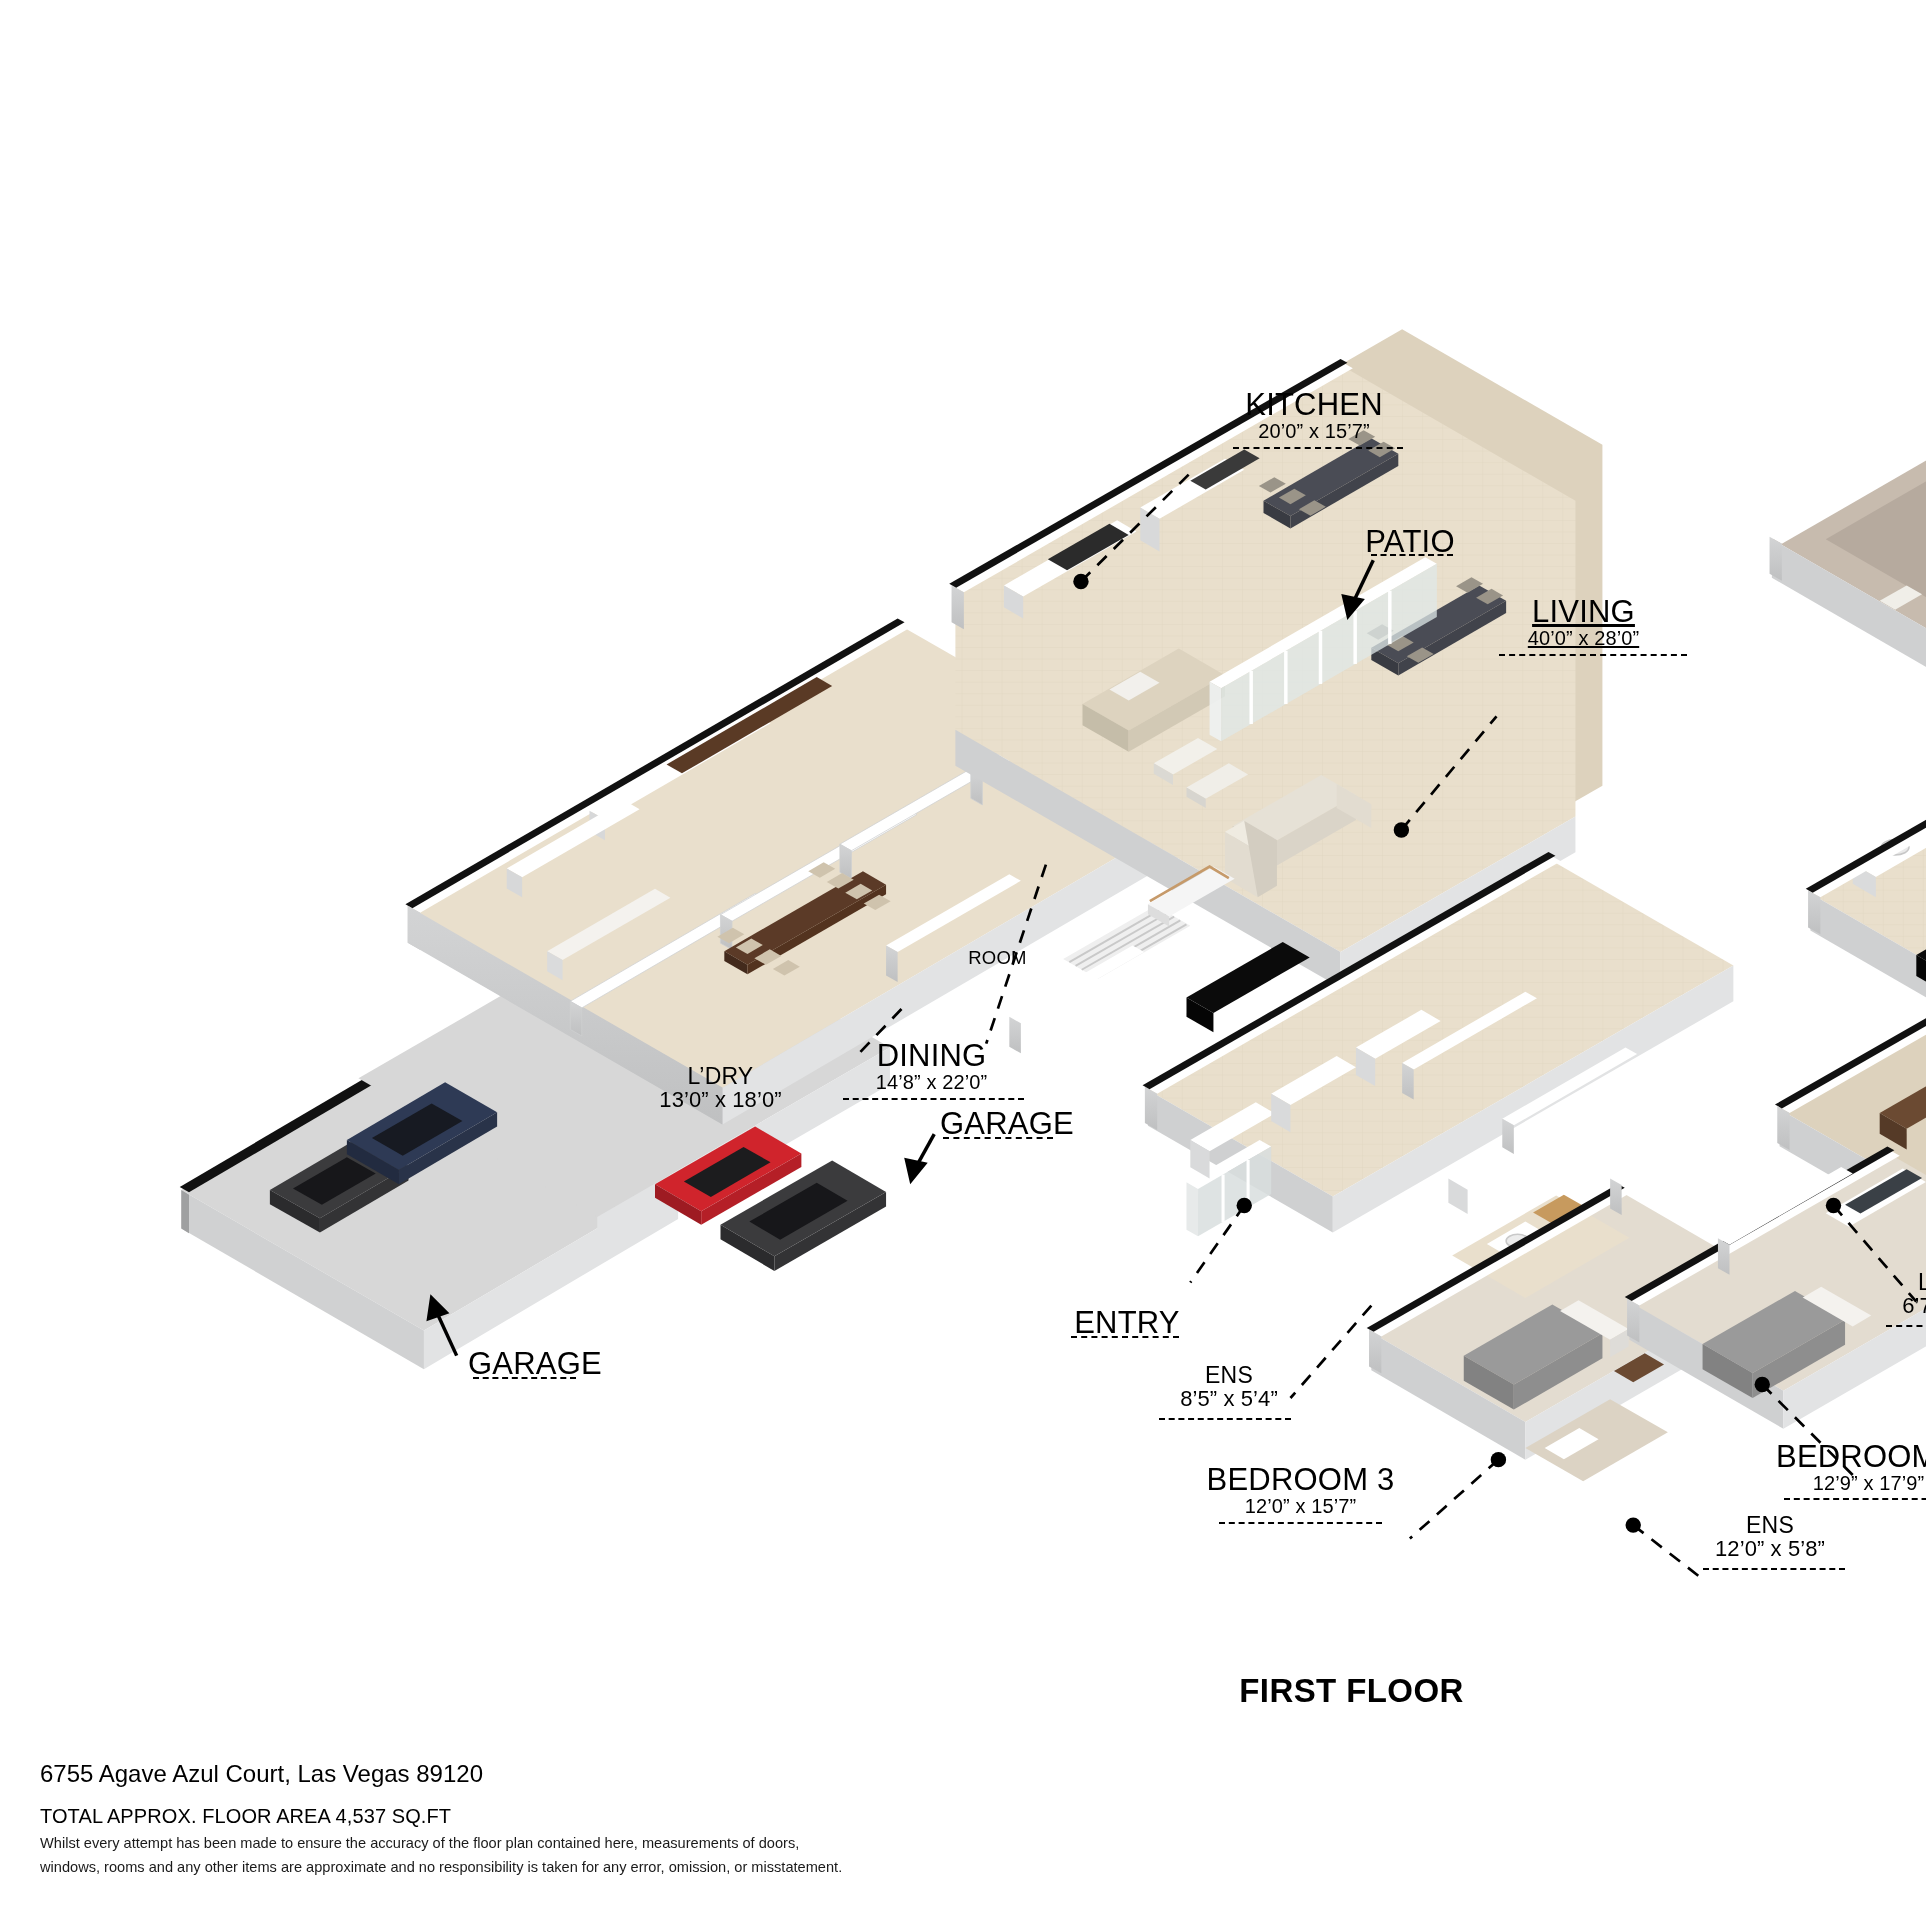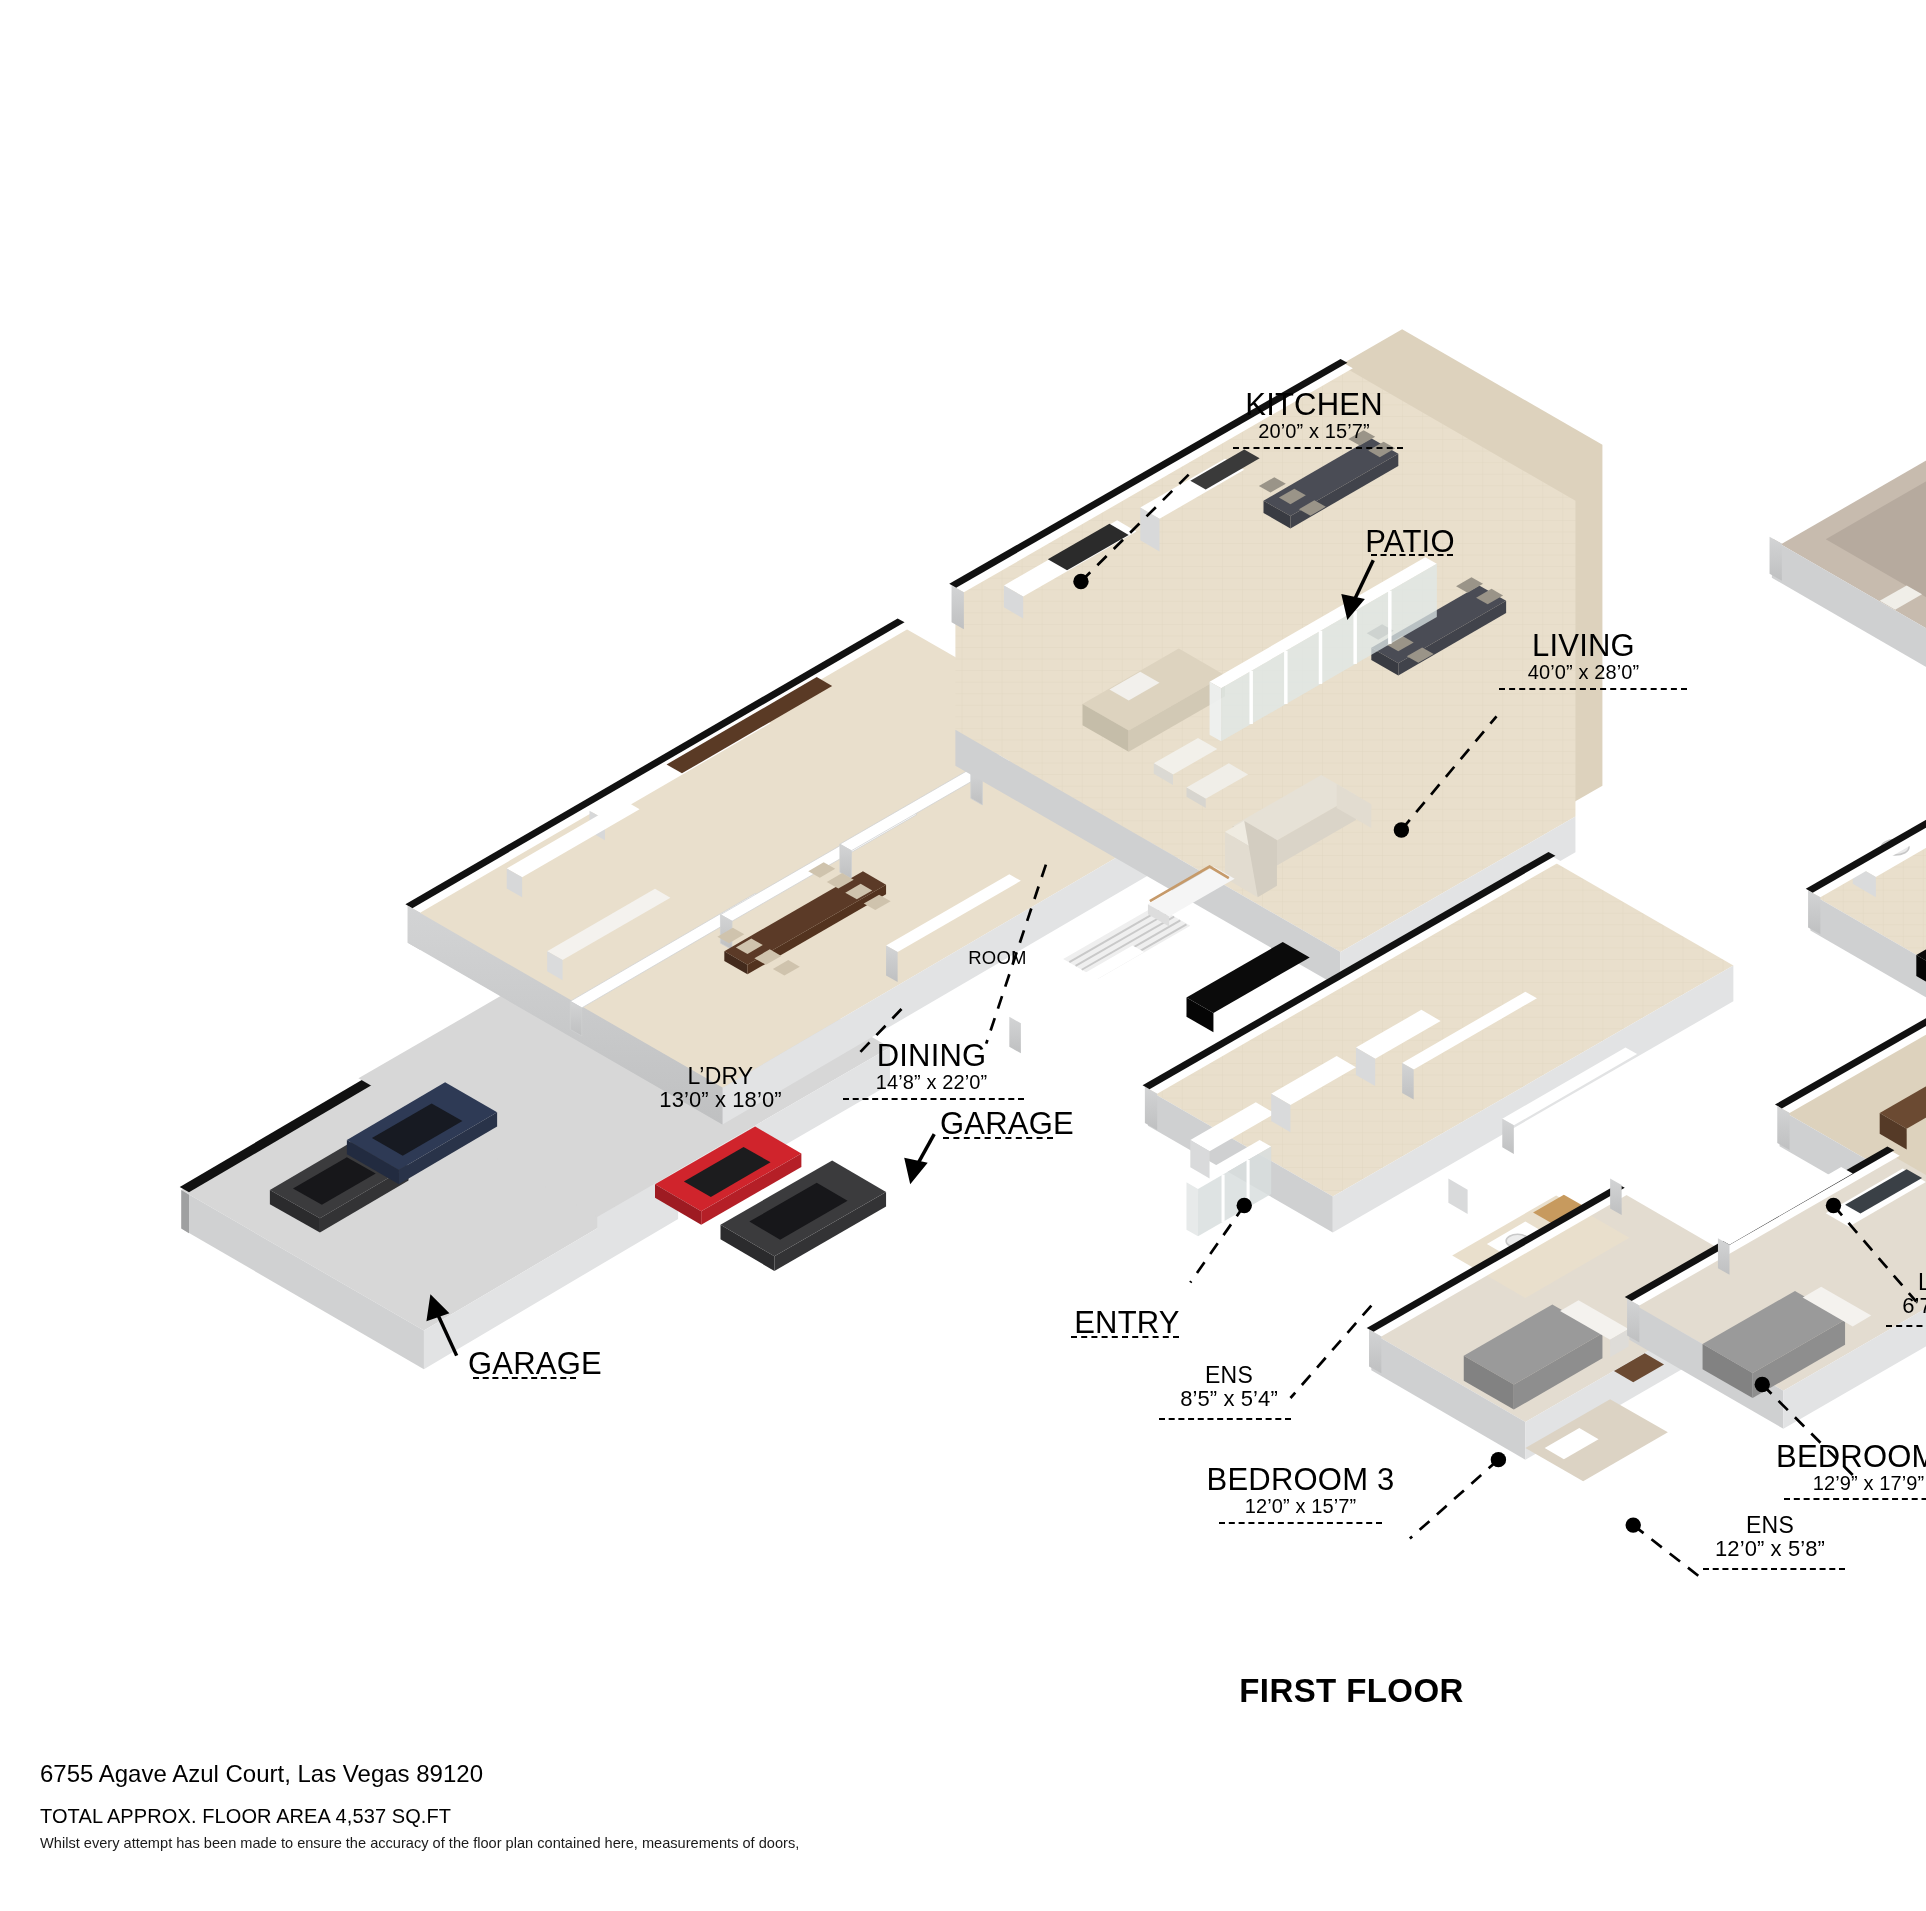--- a/index.html
+++ b/index.html
@@ -494,21 +494,21 @@
     <div class="nm">KITCHEN</div>
     <div class="dm">20’0” x 15’7”</div>
     <div class="ulne" style="left:23px;right:15.4px;top:58px;"></div>
   </div>
 
   <div class="callout" id="lbl-patio" style="left:1360px;top:526px;width:100px;text-align:center;">
     <div class="nm">PATIO</div>
     <div class="ulne" style="left:10.8px;right:7px;top:28px;"></div>
   </div>
 
-  <div class="callout" id="lbl-living" style="left:1495px;top:630px;width:177px;">
+  <div class="callout" id="lbl-living" style="left:1495px;top:596px;width:177px;text-decoration:underline;">
     <div class="nm">LIVING</div>
     <div class="dm">40’0” x 28’0”</div>
     <div class="ulne" style="left:3.9px;right:-15.4px;top:58px;"></div>
   </div>
 
   <div class="callout sm" id="lbl-ldry-right" style="left:1874px;top:1271px;width:154px;">
     <div class="nm">L’DRY</div>
     <div class="dm">6’7” x 9’5”</div>
     <div class="ulne" style="left:11.6px;right:3.9px;top:54px;"></div>
   </div>
@@ -566,16 +566,17 @@
   <div class="callout" id="lbl-room-inline" style="left:955px;top:948px;width:85px;">
     <div class="nm" style="font-size:18.5px">ROOM</div>
   </div>
 
   <div class="abs" id="floor-title">FIRST FLOOR</div>
 
   <div class="abs" id="footer">
     <div class="addr">6755 Agave Azul Court, Las Vegas 89120</div>
     <div class="area">TOTAL APPROX. FLOOR AREA 4,537 SQ.FT</div>
     <div class="dis">Whilst every attempt has been made to ensure the accuracy of the floor plan contained here, measurements of doors,</div>
+    <div class="dis">windows, rooms and any other items are approximate and no responsibility is taken for any error, omission, or misstatement.</div>
   </div>
 
 </div>
 
 
 </body></html>

